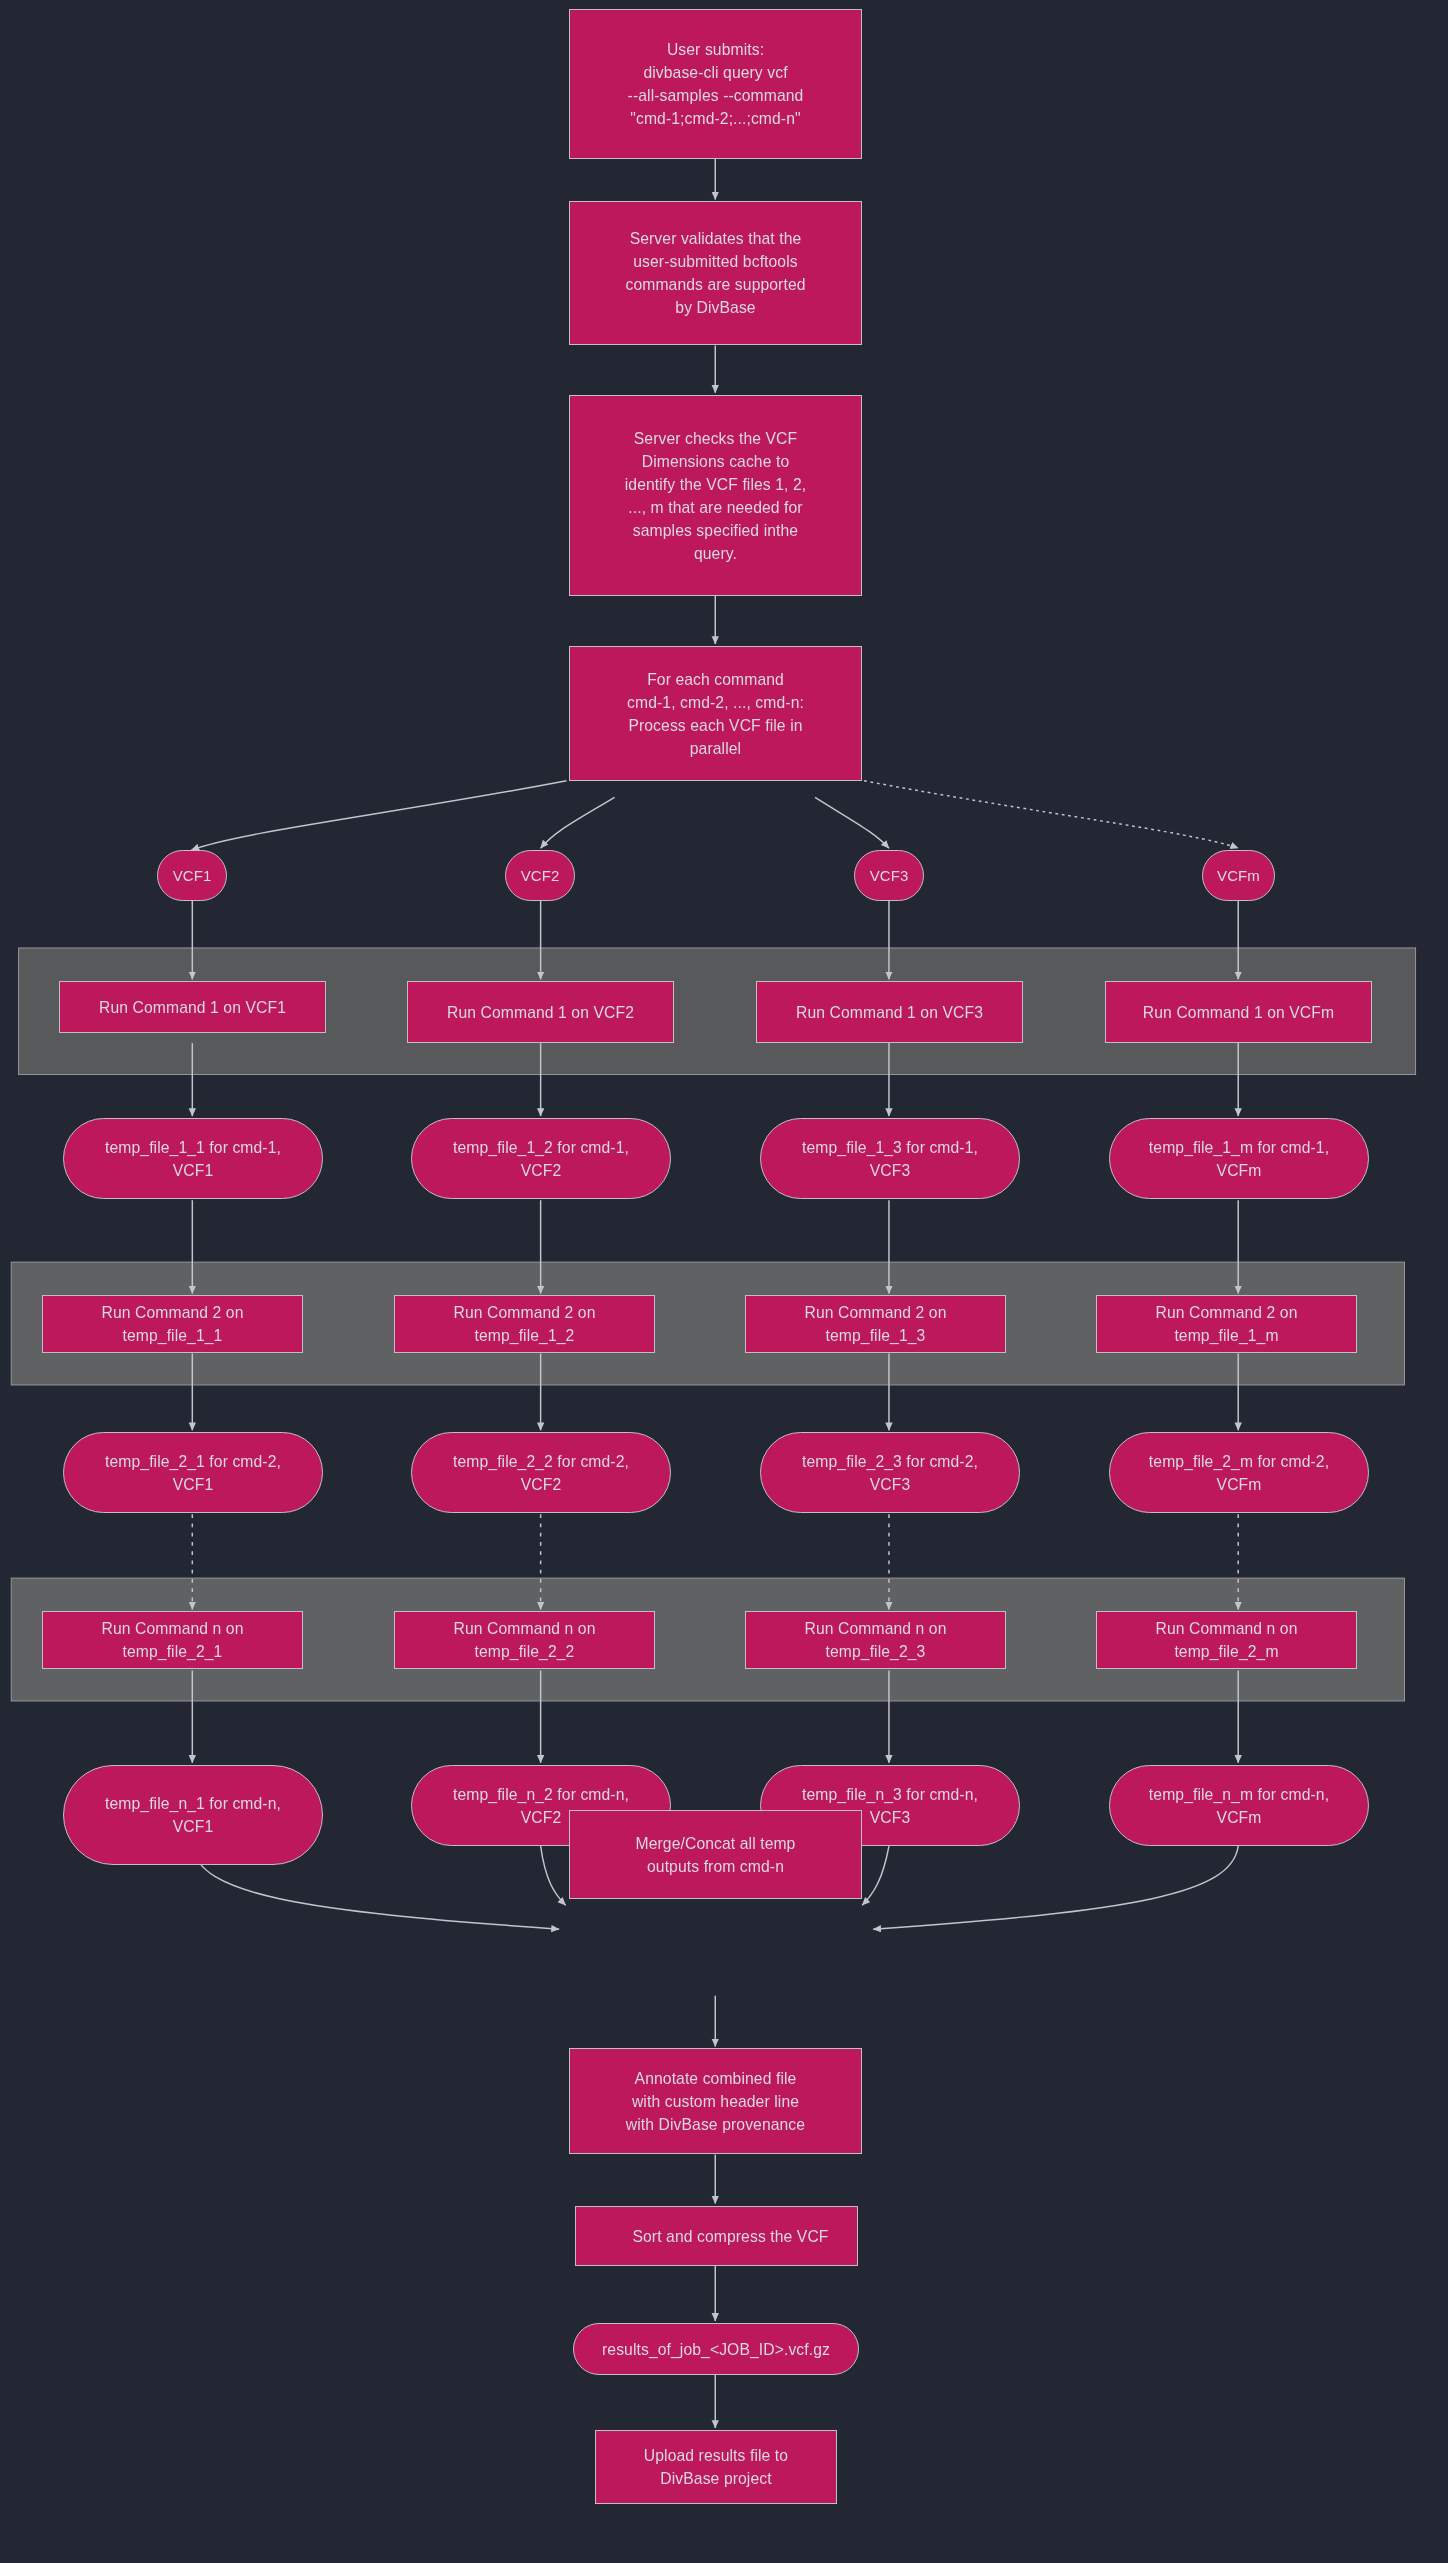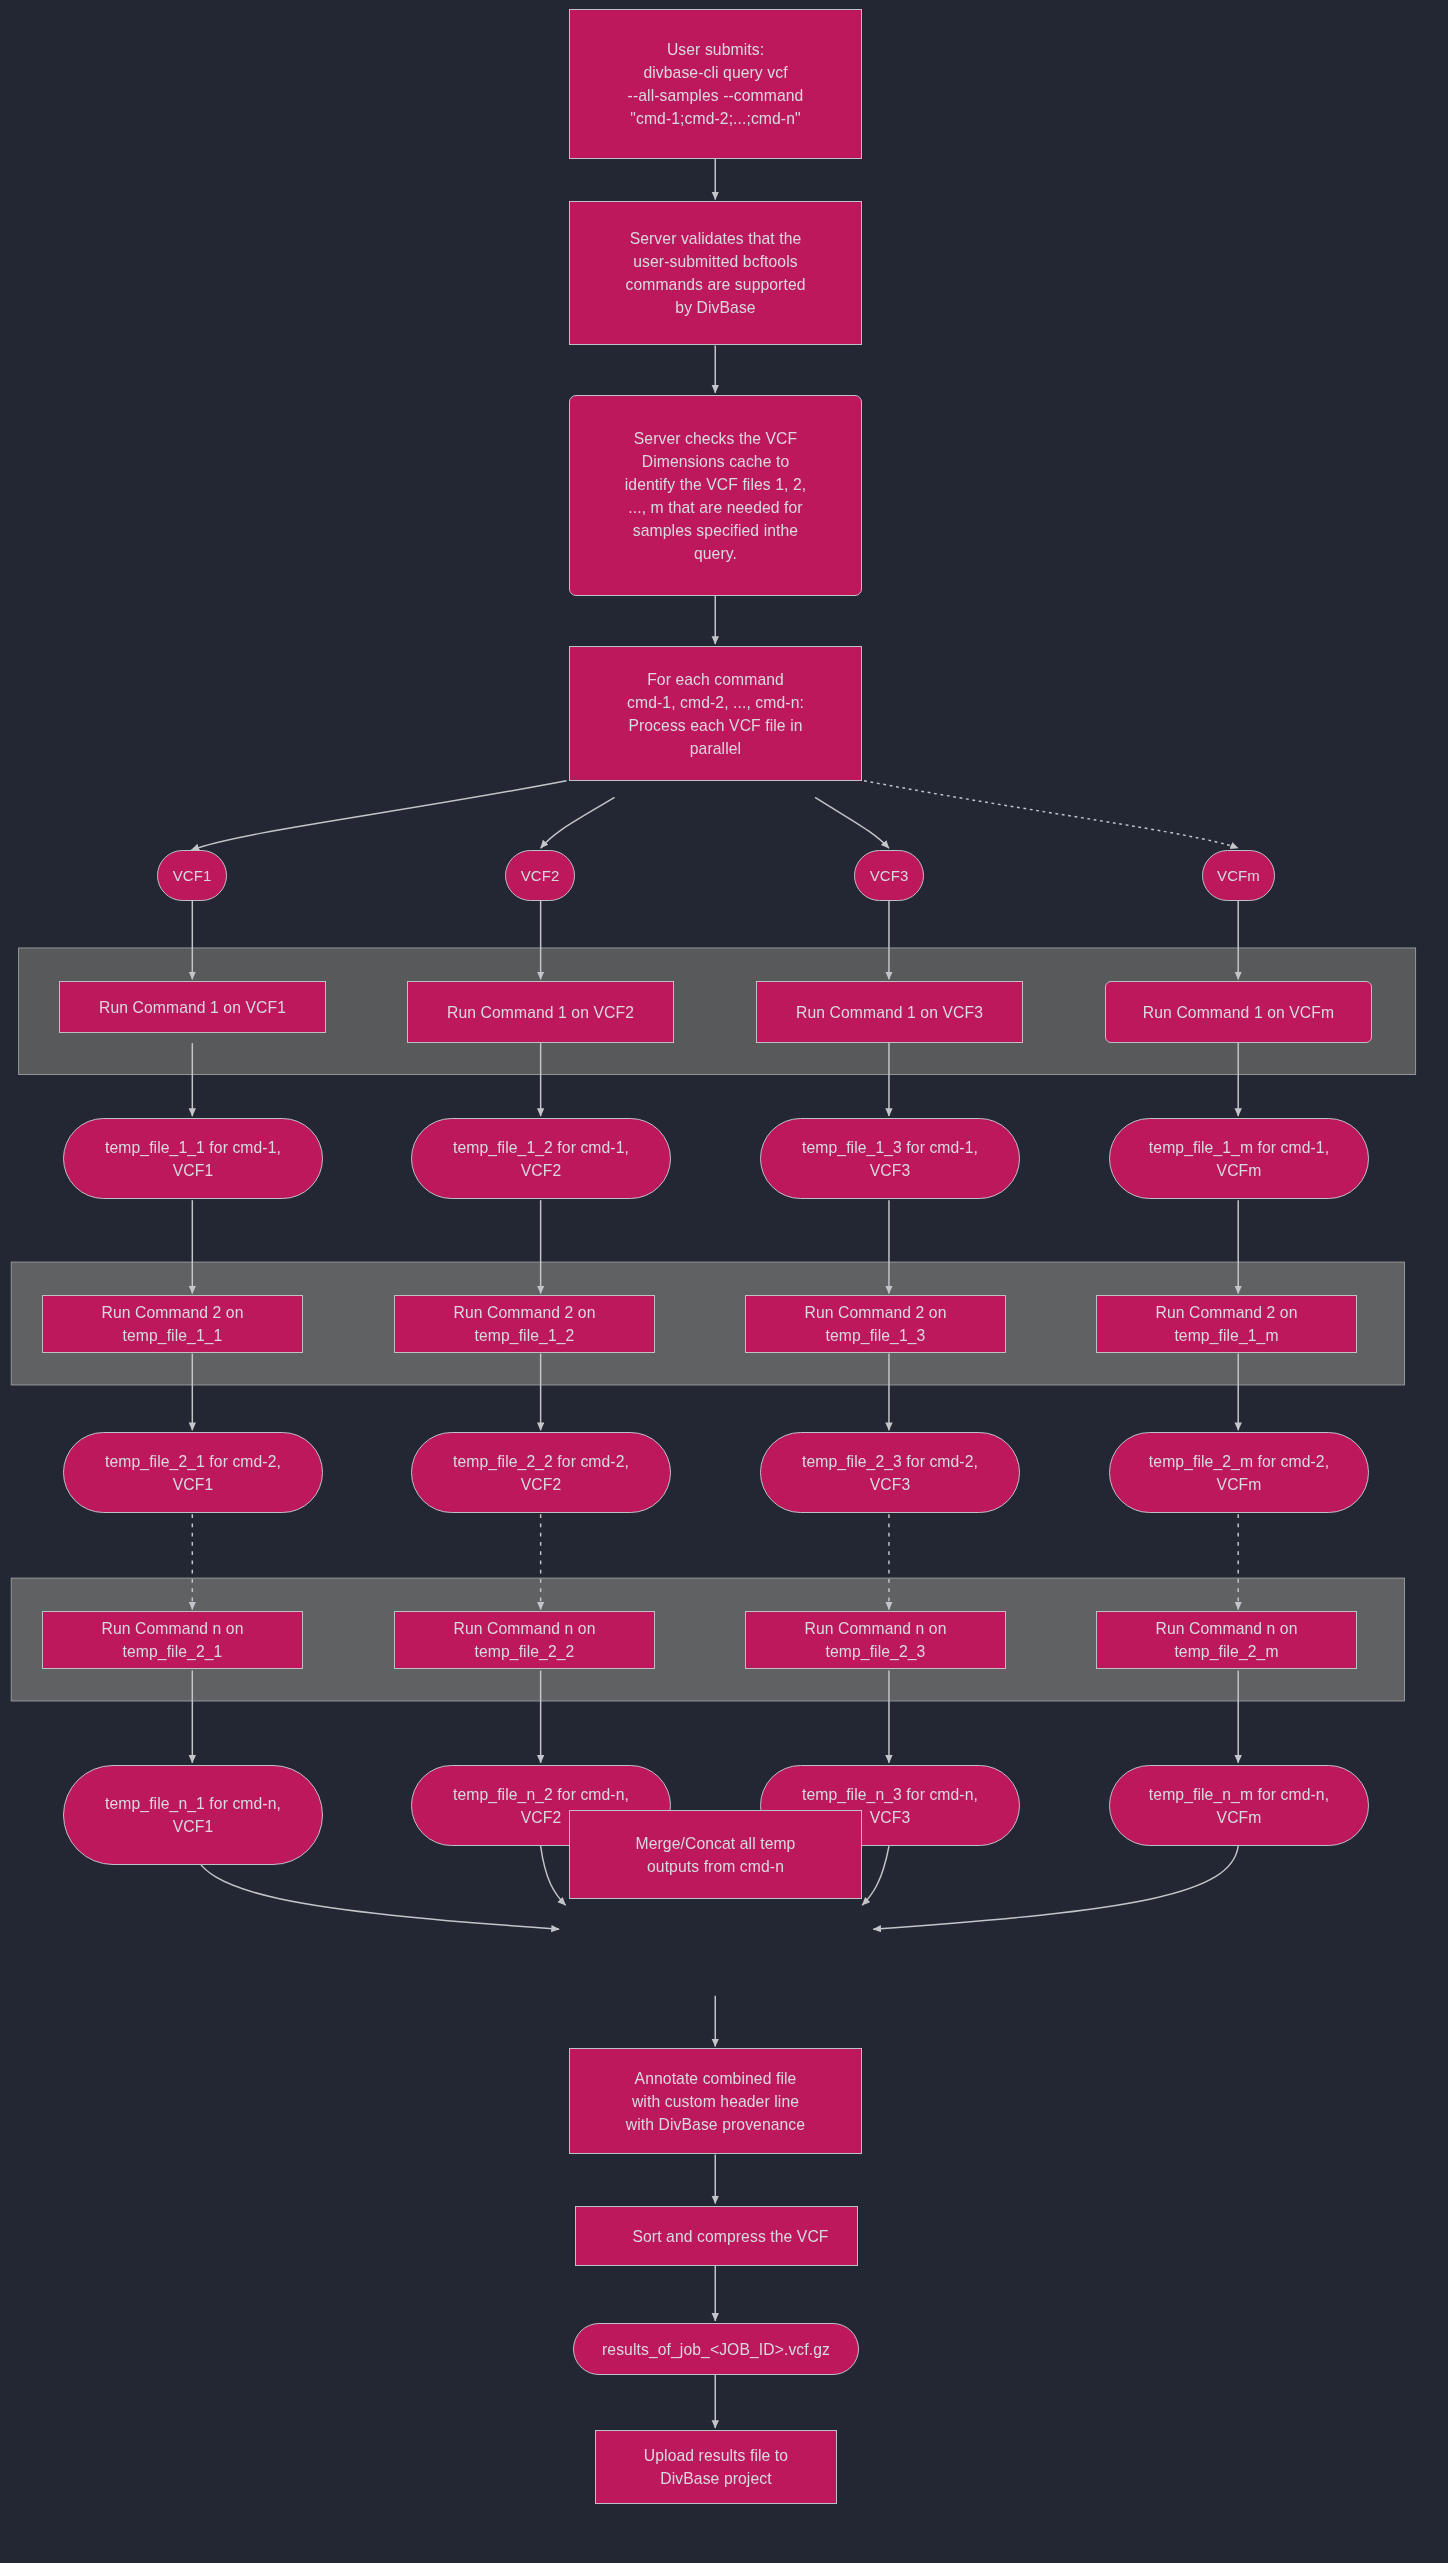--- a/index.html
+++ b/index.html
@@ -120,41 +120,41 @@
   <div class="node rect" style="left:569px; top:9.2px; width:293px; height:150px;">User submits:
 divbase-cli query vcf
 --all-samples --command
 "cmd-1;cmd-2;...;cmd-n"</div>
 
   <div class="node rect" style="left:569px; top:201px; width:293px; height:144px;">Server validates that the
 user-submitted bcftools
 commands are supported
 by DivBase</div>
 
-  <div class="node rect" style="left:569px; top:395px; width:293px; height:201px;border-radius:7px;">Server checks the VCF
+  <div class="node rect" style="left:569px; top:395px; width:293px; height:201px;">Server checks the VCF
 Dimensions cache to
 identify the VCF files 1, 2,
 ..., m  that are needed for
 samples specified inthe
 query.</div>
 
   <div class="node rect" style="left:569px; top:646px; width:293px; height:135px;">For each command
 cmd-1, cmd-2, ..., cmd-n:
 Process each VCF file in
 parallel</div>
 
   <div class="node stadium small" style="left:157px; top:850px; width:70px; height:51px;">VCF1</div>
   <div class="node stadium small" style="left:505px; top:850px; width:70px; height:51px;">VCF2</div>
   <div class="node stadium small" style="left:854px; top:850px; width:70px; height:51px;">VCF3</div>
   <div class="node stadium small" style="left:1202px; top:850px; width:73px; height:51px;">VCFm</div>
 
   <div class="node rect" style="left:59px; top:981px; width:267px; height:52px;">Run Command 1 on VCF1</div>
   <div class="node rect" style="left:407px; top:981px; width:267px; height:62px;">Run Command 1 on VCF2</div>
   <div class="node rect" style="left:756px; top:981px; width:267px; height:62px;">Run Command 1 on VCF3</div>
-  <div class="node rect" style="left:1105px; top:981px; width:267px; height:62px;border-radius:6px;">Run Command 1 on VCFm</div>
+  <div class="node rect" style="left:1105px; top:981px; width:267px; height:62px;">Run Command 1 on VCFm</div>
 
   <div class="node stadium" style="left:63px; top:1118px; width:260px; height:81px;">temp_file_1_1 for cmd-1,
 VCF1</div>
   <div class="node stadium" style="left:411px; top:1118px; width:260px; height:81px;">temp_file_1_2 for cmd-1,
 VCF2</div>
   <div class="node stadium" style="left:760px; top:1118px; width:260px; height:81px;">temp_file_1_3 for cmd-1,
 VCF3</div>
   <div class="node stadium" style="left:1109px; top:1118px; width:260px; height:81px;">temp_file_1_m for cmd-1,
 VCFm</div>
 

